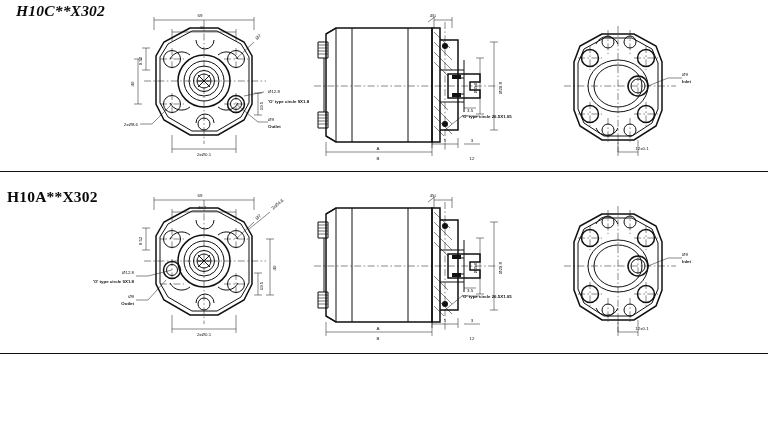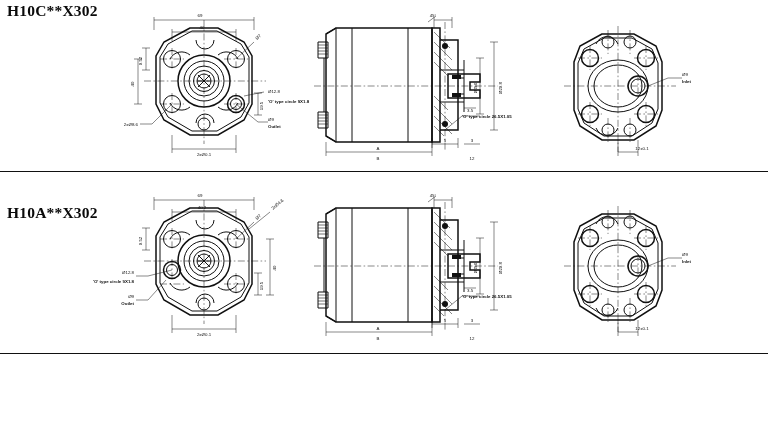--- a/index.html
+++ b/index.html
@@ -12,22 +12,22 @@
   #row-bottom{top:176px;height:176px;}
 
   .divider{position:absolute;left:0;width:768px;height:0;
            border-top:1.6px solid #111;}
   #divider-mid{top:171px;}
   #divider-bottom{top:353px;}
 
   .model-title{position:absolute;font-family:"Liberation Serif",serif;
       font-weight:700;font-size:15.5px;letter-spacing:.2px;color:#0a0a0a;
       white-space:nowrap;}
-  #title-top{left:7px;top:2px;}
-  #title-bottom{left:7px;top:204px;text-align:center;}
+  #title-top{left:16px;top:2px;font-style:italic;}
+  #title-bottom{left:7px;top:188px;text-align:center;}
 
   .view{position:absolute;}
   svg{display:block;overflow:visible;}
   .ln{stroke:#111;fill:none;stroke-width:1;}
   .ln-b{stroke:#111;fill:none;stroke-width:1.5;}
   .ln-t{stroke:#111;fill:none;stroke-width:.6;}
   .ctr{stroke:#111;fill:none;stroke-width:.5;
         stroke-dasharray:7 2.4 1.6 2.4;}
   .dim{stroke:#111;fill:none;stroke-width:.5;}
   .hatch{stroke:#111;fill:none;stroke-width:.5;}

